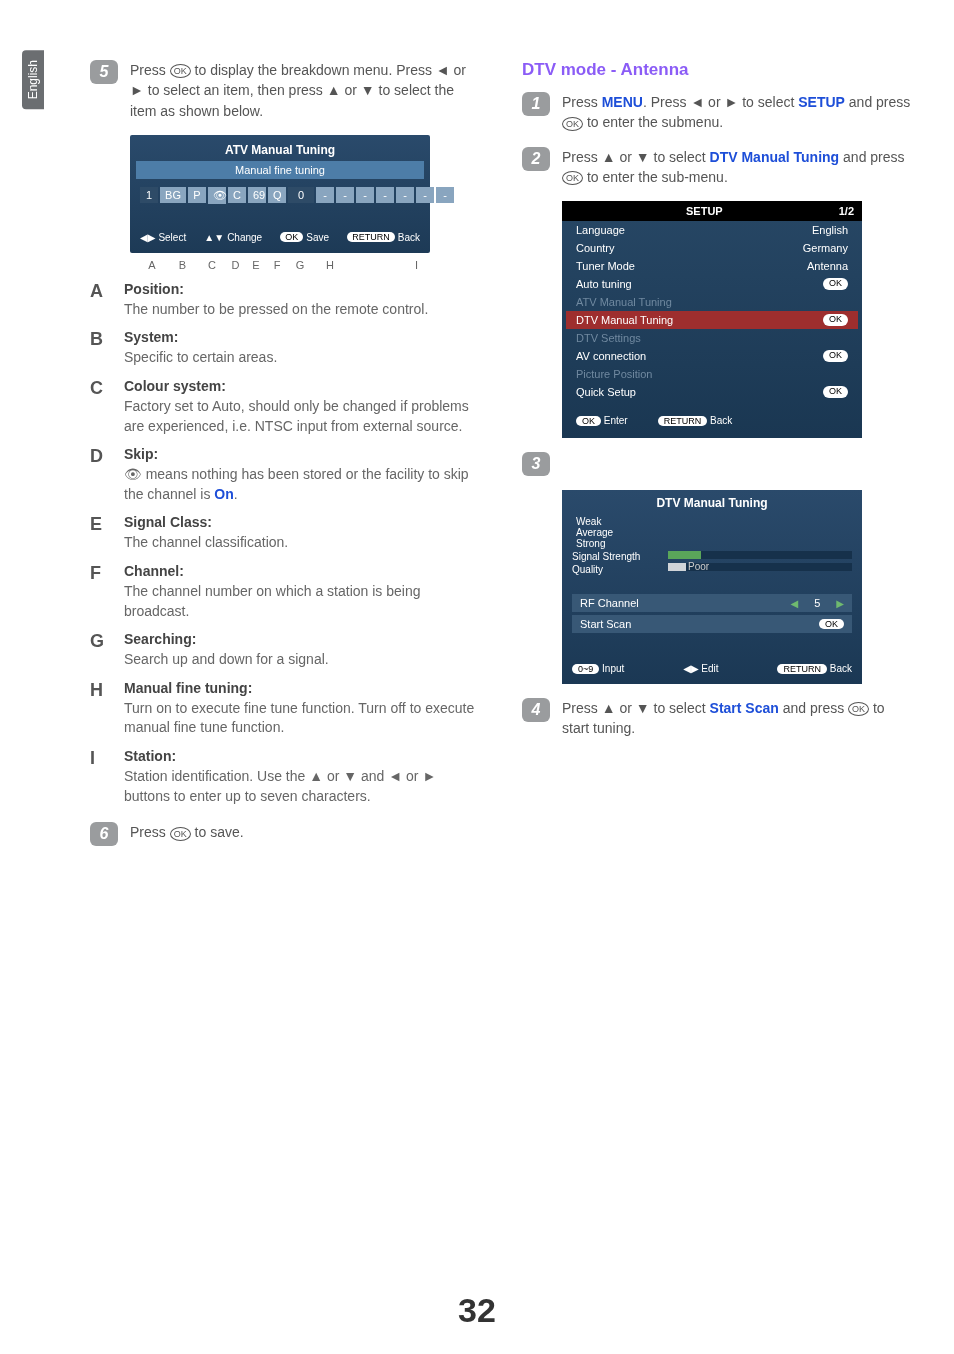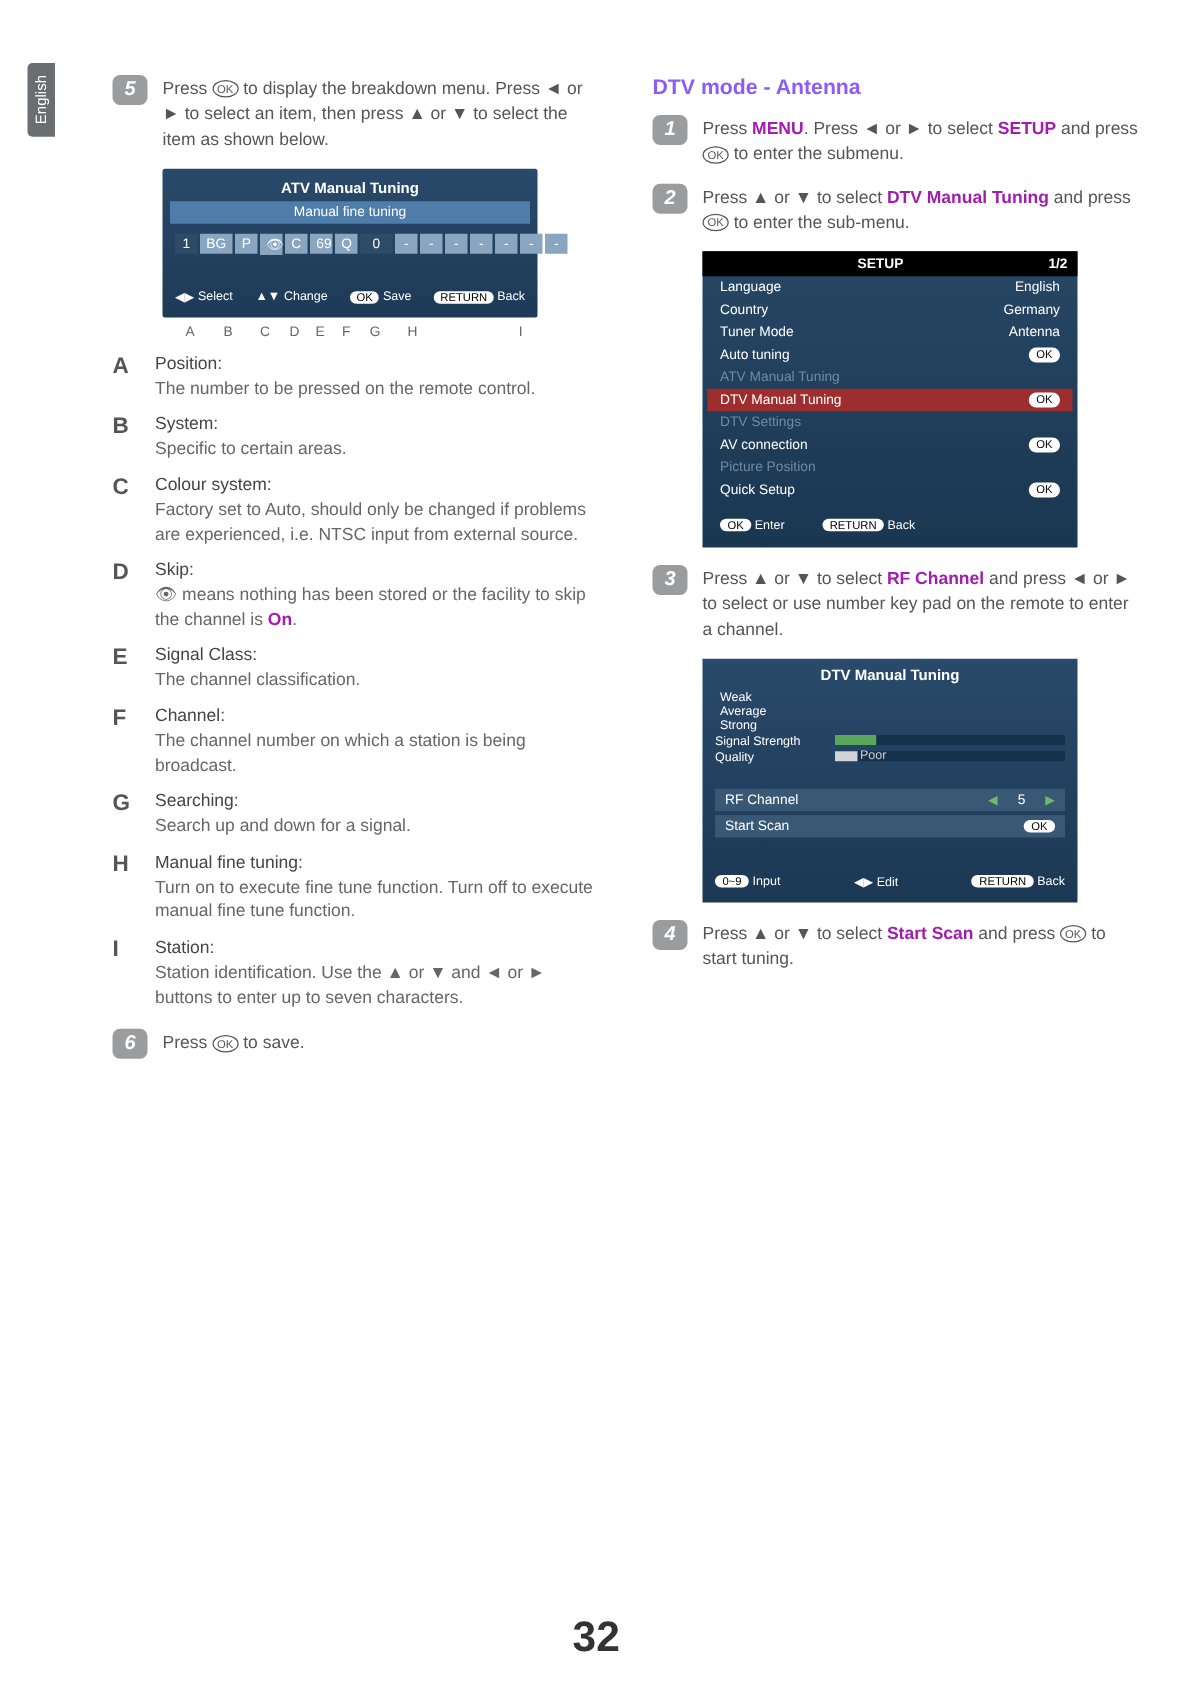--- a/index.html
+++ b/index.html
@@ -46,21 +46,21 @@
   .seg.dark { background:#2e4b67; }
   .seg.wide { min-width:26px; }
   .osd-footer { display:flex; justify-content:space-between; align-items:center; font-size:10px; }
   .osd-footer .btn { display:inline-flex; align-items:center; gap:3px;}
   .osd-key { background:#fff; color:#000; border-radius:6px; padding:0 5px; font-size:9px;}
   .pointer-row { display:flex; gap:0; margin-left:48px; font-size:11px; color:#666;}
   .pointer-row span { display:inline-block; text-align:center; }
   .letter-block { display:flex; gap:14px; margin: 10px 0 0 0; }
   .letter { font-weight:bold; font-size:18px; color:#555; width:20px; flex-shrink:0; }
   .letter-body { flex:1; }
-  .letter-title { font-weight:normal; color:#444; margin-bottom:3px; }
+  .letter-title { font-weight:bold; color:#444; margin-bottom:3px; }
   .letter-desc { color:#666; line-height:1.4; }
   .skip-icon { display:inline-block; }
   .right-heading { font-weight:bold; font-size:17px; color:#8b5cf6; margin-bottom:12px;}
   .setup-box {
     background: linear-gradient(#274765, #1a3752);
     color:#fff; width: 300px; margin: 8px 0 14px 40px; font-size:11px; padding:0 0 8px;
   }
   .setup-head { display:flex; justify-content:space-between; background:#000; color:#fff; padding:4px 8px; font-weight:bold; font-size:11px;}
   .setup-row { display:flex; justify-content:space-between; padding:3px 14px; }
   .setup-row.dim { color:#7089a0; }
@@ -77,21 +77,21 @@
   .bar { height:8px; background:#16314b; margin:1px 0 3px; position:relative;}
   .bar .fill { position:absolute; left:0; top:0; bottom:0; background:#d0d4d8; }
   .bar.weak .fill { width:18%; background:#5aa65a; }
   .bar.poor .fill { width:10%; }
   .dtv-row { display:flex; justify-content:space-between; align-items:center; background:#385876; margin:3px 0; padding:3px 8px;}
   .rf-val { display:flex; align-items:center; gap:16px;}
   .tri { font-size:10px; color:#6fb96f; }
   .dtv-foot { display:flex; justify-content:space-between; margin-top:30px; font-size:10px;}
   .num-chip { background:#fff; color:#000; border-radius:8px; padding:0 6px; font-size:9px;}
   .page-num { position:absolute; bottom:24px; left:0; right:0; text-align:center; font-weight:900; font-size:34px; color:#333;}
-  b { color:#a21caf;margin-top:47px; }
+  b { color:#1d4ed8;margin-top:47px; }
 </style>
 </head>
 <body>
 
 <div class="tab-english">English</div>
 
 <div class="content">
 
   <div class="col">
     <div class="step-row">
@@ -281,40 +281,37 @@
           <span class="ok-chip">OK</span>
         </div>
       <div class="setup-foot">
         <span><span class="ok-chip">OK</span> <span>Enter</span></span>
         <span><span class="ok-chip">RETURN</span> <span>Back</span></span>
       </div>
     </div>
 
     <div class="step-row">
       <div class="step-badge">3</div>
-      <div class="step-body">
-        <span>Press ▲ or ▼ to select </span><b>RF Channel</b><span> and press ◄ or ► to select or use number key pad on the remote to enter a channel.</span>
-      </div>
     </div>
 
     <div class="dtv-box">
       <div class="dtv-title">DTV Manual Tuning</div>
       <div class="meter-row">
         <span style="width:90px"></span>
         <span>Weak</span>
         <span>Average</span>
         <span>Strong</span>
       </div>
       <div style="display:flex;align-items:center;gap:6px">
         <span class="meter-label" style="width:90px">Signal Strength</span>
         <div class="bar weak" style="flex:1">
             <div class="fill"></div>
           </div>
       </div>
-      <div style="display:flex;align-items:flex-end;gap:6px">
+      <div style="display:flex;align-items:flex-start;gap:6px">
         <span class="meter-label" style="width:90px">Quality</span>
         <div class="bar poor" style="flex:1;position:relative">
             <div class="fill"></div>
             <span style="position:absolute;left:20px;top:-2px;font-size:10px;color:#ccc">Poor</span>
           </div>
       </div>
       <div style="height:16px"></div>
       <div class="dtv-row">
         <span>RF Channel</span>
         <span class="rf-val">

